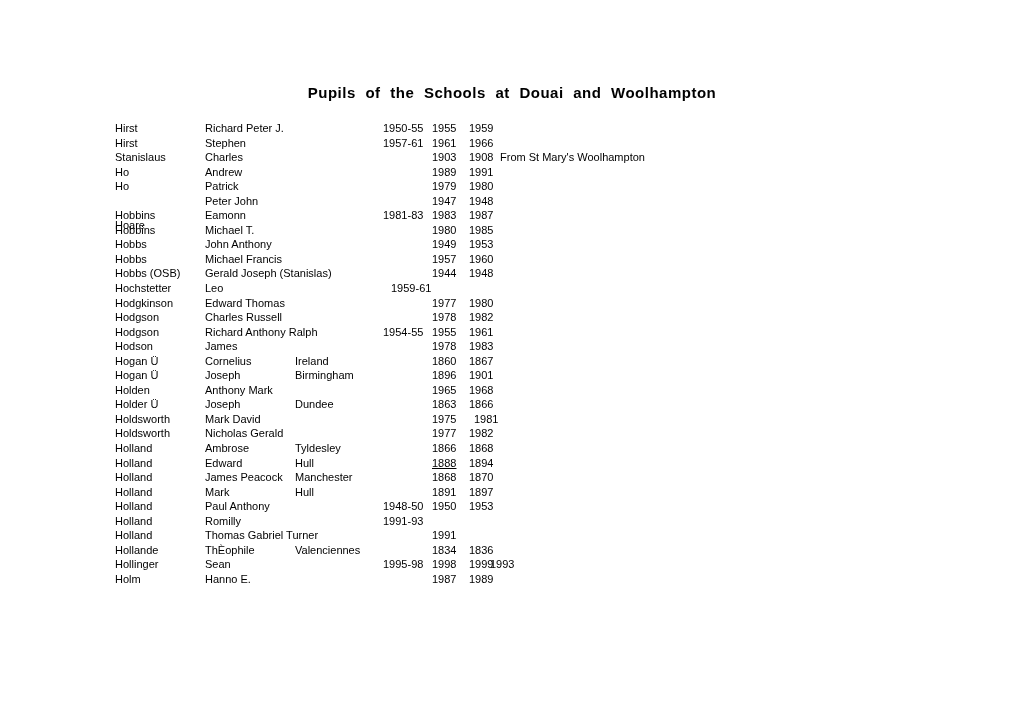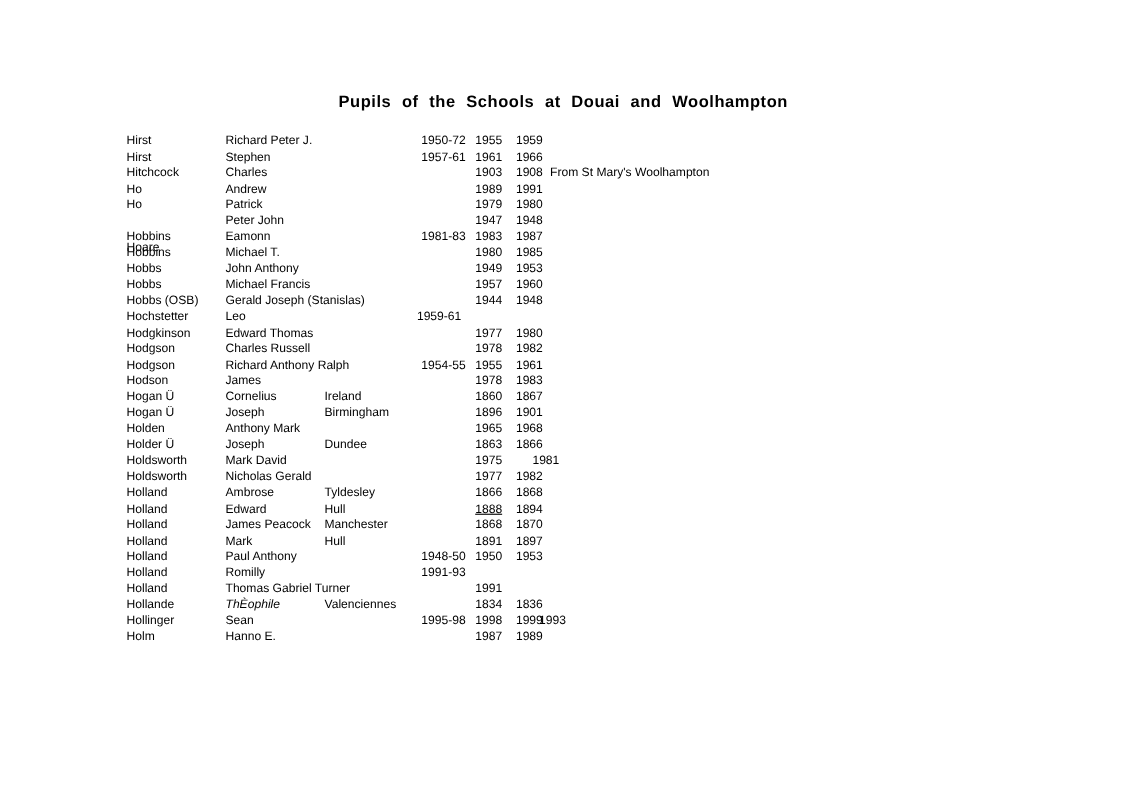--- a/index.html
+++ b/index.html
@@ -50,33 +50,33 @@
 </style>
 </head>
 <body>
 
 <div class="page">
   <h1 class="title">Pupils of the Schools at Douai and Woolhampton</h1>
   <div class="table" id="rows">
       <div class="row">
         <span class="cell" style="left: 0px;">Hirst</span>
         <span class="cell" style="left: 90px;">Richard Peter J.</span>
-        <span class="cell" style="left: 268px;">1950-72</span>
+        <span class="cell" style="left: 268px;">1950-55</span>
         <span class="cell" style="left: 317px;">1955</span>
         <span class="cell" style="left: 354px;">1959</span>
       </div>
       <div class="row">
         <span class="cell" style="left: 0px;">Hirst</span>
         <span class="cell" style="left: 90px;">Stephen</span>
         <span class="cell" style="left: 268px;">1957-61</span>
         <span class="cell" style="left: 317px;">1961</span>
         <span class="cell" style="left: 354px;">1966</span>
       </div>
       <div class="row">
-        <span class="cell" style="left: 0px;">Hitchcock</span>
+        <span class="cell" style="left: 0px;">Stanislaus</span>
         <span class="cell" style="left: 90px;">Charles</span>
         <span class="cell" style="left: 317px;">1903</span>
         <span class="cell" style="left: 354px;">1908</span>
         <span class="cell" style="left: 385px;">From St Mary's Woolhampton</span>
       </div>
       <div class="row">
         <span class="cell" style="left: 0px;">Ho</span>
         <span class="cell" style="left: 90px;">Andrew</span>
         <span class="cell" style="left: 317px;">1989</span>
         <span class="cell" style="left: 354px;">1991</span>
@@ -120,21 +120,21 @@
       </div>
       <div class="row">
         <span class="cell" style="left: 0px;">Hobbs (OSB)</span>
         <span class="cell" style="left: 90px;">Gerald Joseph (Stanislas)</span>
         <span class="cell" style="left: 317px;">1944</span>
         <span class="cell" style="left: 354px;">1948</span>
       </div>
       <div class="row">
         <span class="cell" style="left: 0px;">Hochstetter</span>
         <span class="cell" style="left: 90px;">Leo</span>
-        <span class="cell" style="left: 264px;">1959-61</span>
+        <span class="cell" style="left: 276px;">1959-61</span>
       </div>
       <div class="row">
         <span class="cell" style="left: 0px;">Hodgkinson</span>
         <span class="cell" style="left: 90px;">Edward Thomas</span>
         <span class="cell" style="left: 317px;">1977</span>
         <span class="cell" style="left: 354px;">1980</span>
       </div>
       <div class="row">
         <span class="cell" style="left: 0px;">Hodgson</span>
         <span class="cell" style="left: 90px;">Charles Russell</span>
@@ -178,21 +178,21 @@
         <span class="cell" style="left: 0px;">Holder Ü</span>
         <span class="cell" style="left: 90px;">Joseph</span>
         <span class="cell" style="left: 180px;">Dundee</span>
         <span class="cell" style="left: 317px;">1863</span>
         <span class="cell" style="left: 354px;">1866</span>
       </div>
       <div class="row">
         <span class="cell" style="left: 0px;">Holdsworth</span>
         <span class="cell" style="left: 90px;">Mark David</span>
         <span class="cell" style="left: 317px;">1975</span>
-        <span class="cell" style="left: 369px;">1981</span>
+        <span class="cell" style="left: 359px;">1981</span>
       </div>
       <div class="row">
         <span class="cell" style="left: 0px;">Holdsworth</span>
         <span class="cell" style="left: 90px;">Nicholas Gerald</span>
         <span class="cell" style="left: 317px;">1977</span>
         <span class="cell" style="left: 354px;">1982</span>
       </div>
       <div class="row">
         <span class="cell" style="left: 0px;">Holland</span>
         <span class="cell" style="left: 90px;">Ambrose</span>
@@ -234,21 +234,21 @@
         <span class="cell" style="left: 268px;">1991-93</span>
       </div>
       <div class="row">
         <span class="cell" style="left: 0px;">Holland</span>
         <span class="cell" style="left: 90px;">Thomas Gabriel Turner</span>
         <span class="cell" style="left: 317px;">1991</span>
         <span class="cell" style="left: 375px; margin-top: 29px;">1993</span>
       </div>
       <div class="row">
         <span class="cell" style="left: 0px;">Hollande</span>
-        <span class="cell" style="left: 90px; font-style: italic;">ThÈophile</span>
+        <span class="cell" style="left: 90px;">ThÈophile</span>
         <span class="cell" style="left: 180px;">Valenciennes</span>
         <span class="cell" style="left: 317px;">1834</span>
         <span class="cell" style="left: 354px;">1836</span>
       </div>
       <div class="row">
         <span class="cell" style="left: 0px;">Hollinger</span>
         <span class="cell" style="left: 90px;">Sean</span>
         <span class="cell" style="left: 268px;">1995-98</span>
         <span class="cell" style="left: 317px;">1998</span>
         <span class="cell" style="left: 354px;">1999</span>

